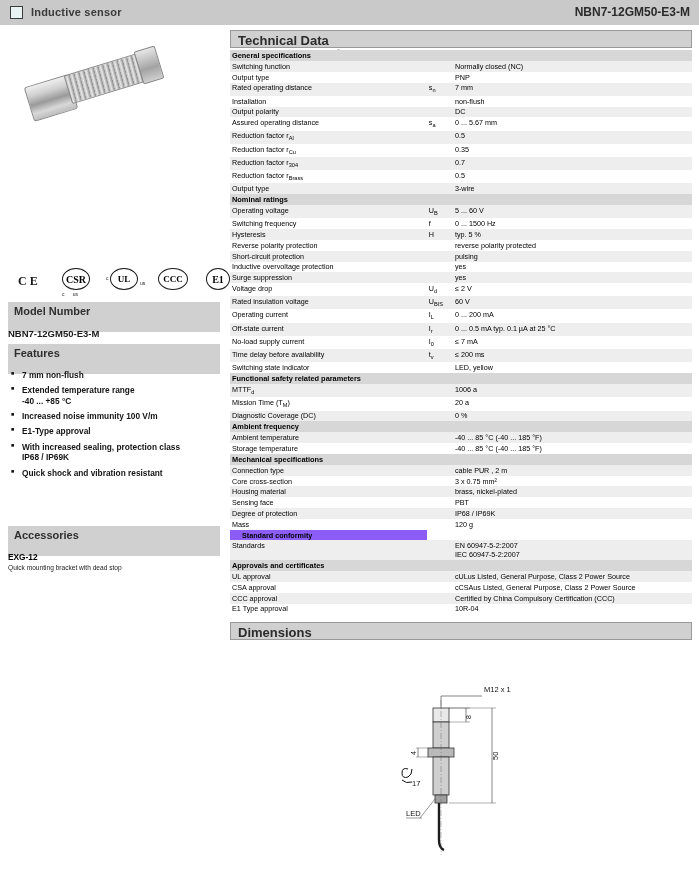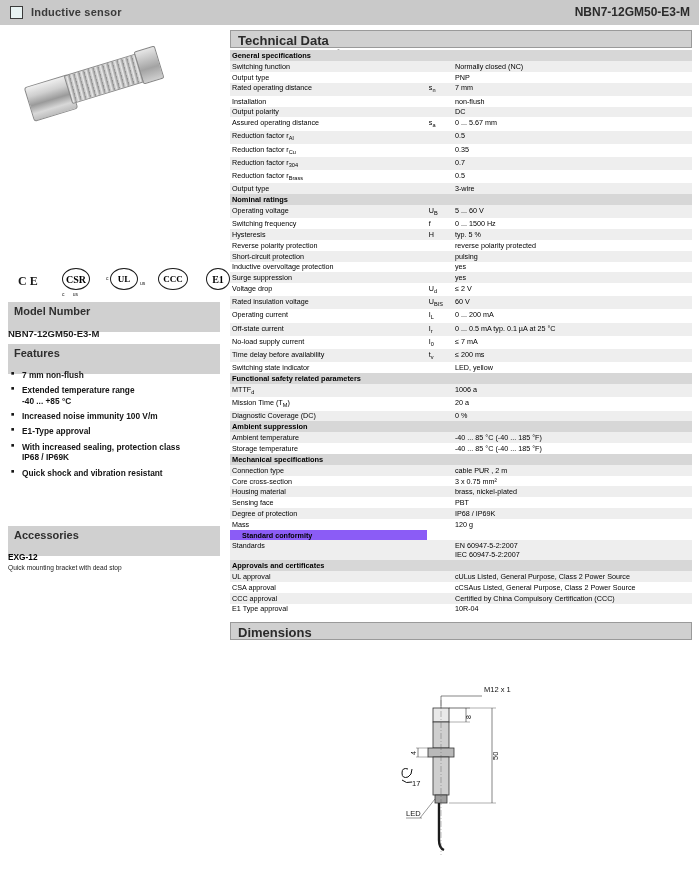--- a/index.html
+++ b/index.html
@@ -353,21 +353,21 @@
           <td class="lbl">Mission Time (T<sub>M</sub>)</td>
           <td class="sym"></td>
           <td class="val">20 a</td>
         </tr>
         <tr class="alt">
           <td class="lbl">Diagnostic Coverage (DC)</td>
           <td class="sym"></td>
           <td class="val">0 %</td>
         </tr>
         <tr class="grp">
-          <td colspan="3">Ambient suppression</td>
+          <td colspan="3">Ambient frequency</td>
         </tr>
         <tr class="alt">
           <td class="lbl">Ambient temperature</td>
           <td class="sym"></td>
           <td class="val">-40 ... 85 °C (-40 ... 185 °F)</td>
         </tr>
         <tr class="alt2">
           <td class="lbl">Storage temperature</td>
           <td class="sym"></td>
           <td class="val">-40 ... 85 °C (-40 ... 185 °F)</td>

